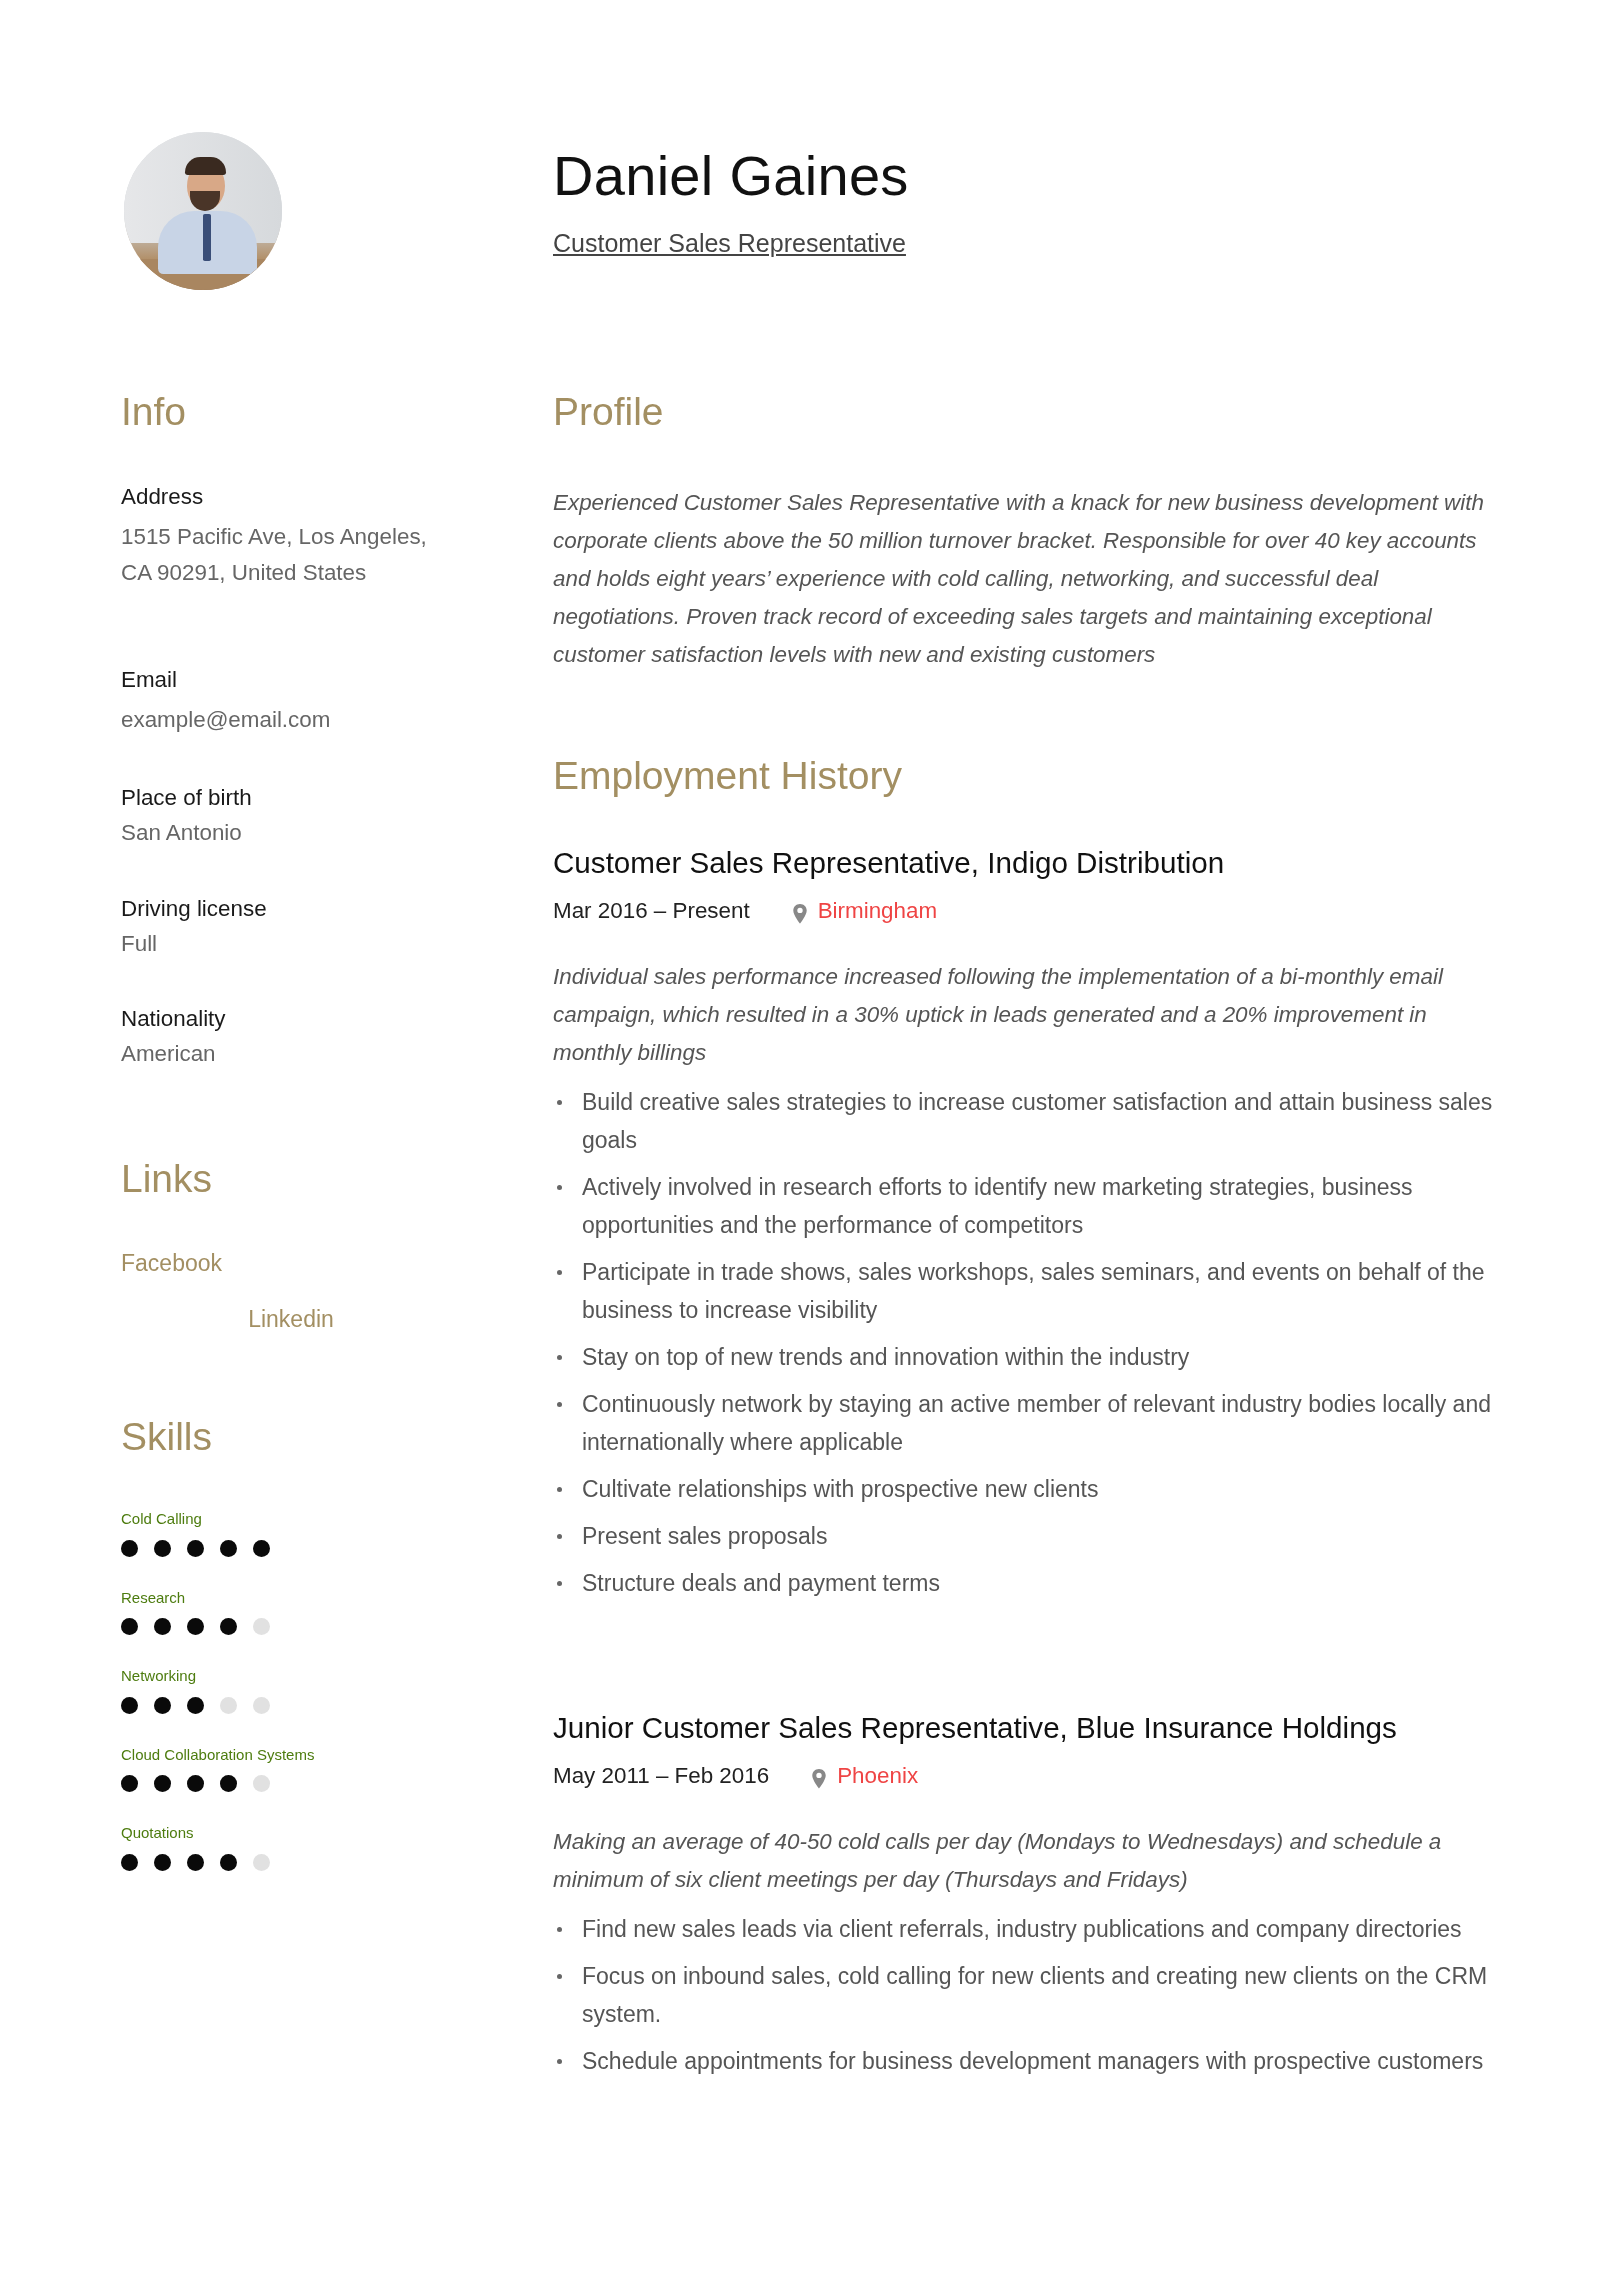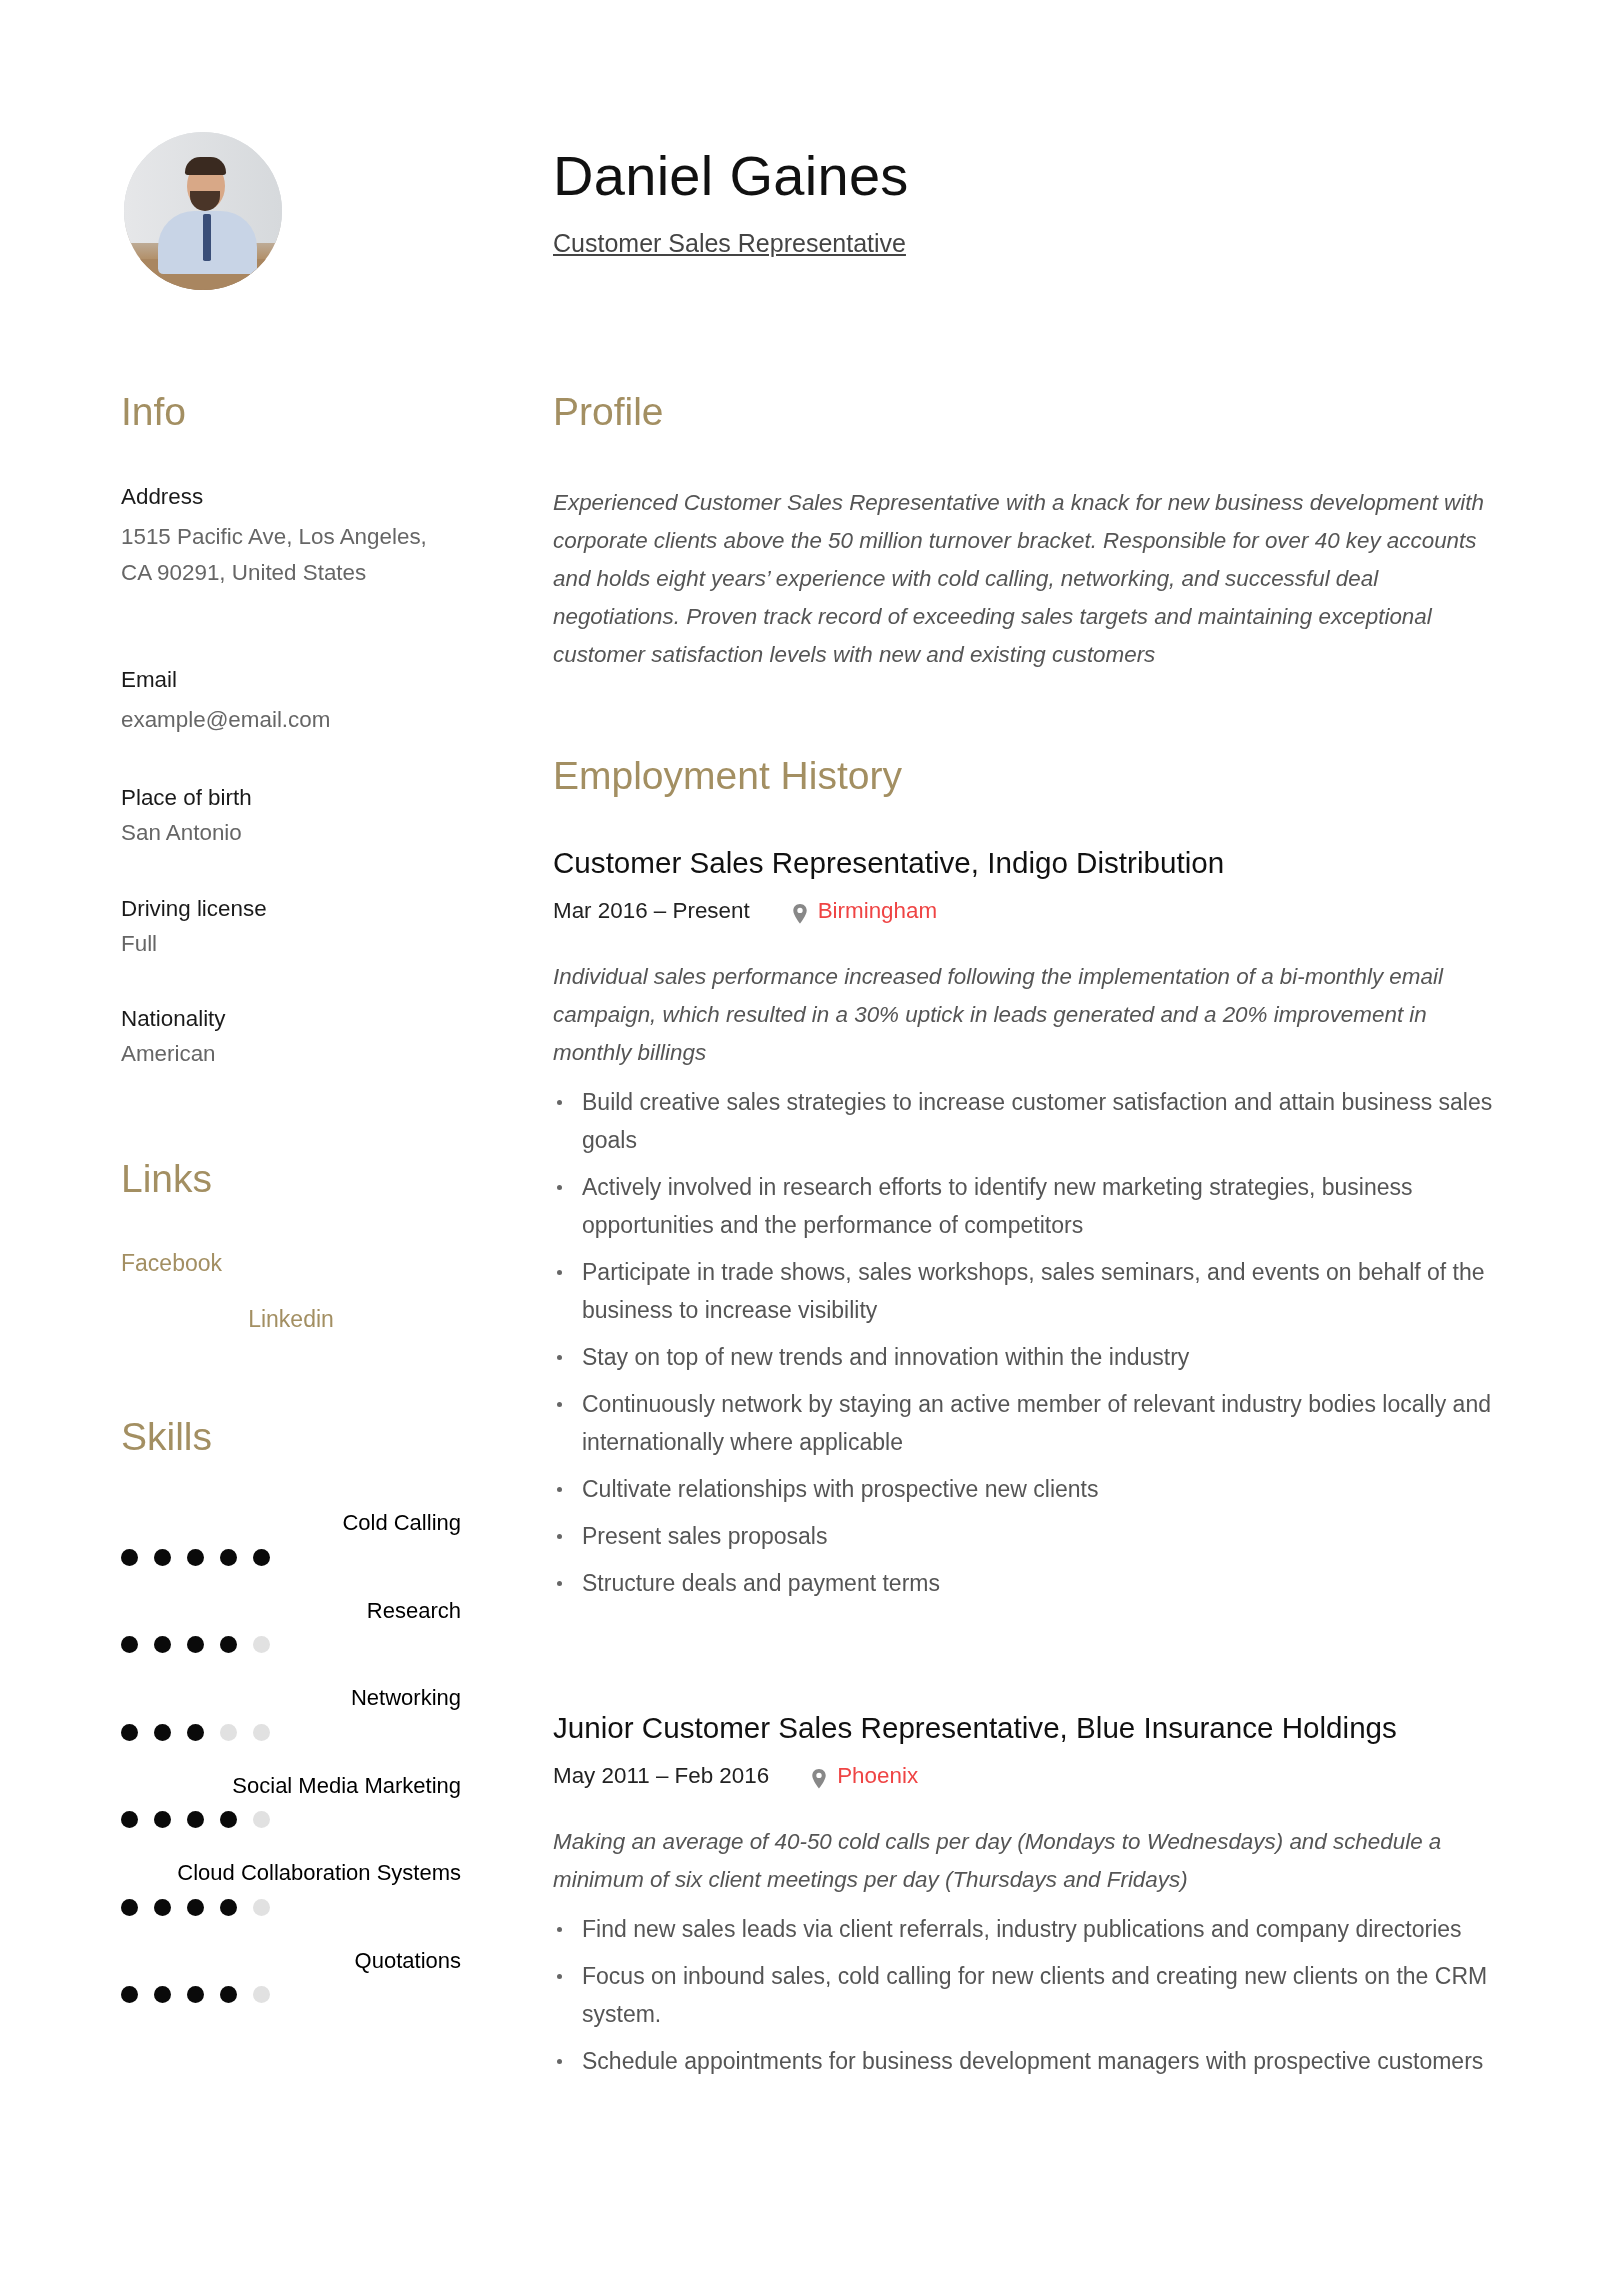--- a/index.html
+++ b/index.html
@@ -21,21 +21,21 @@
   .subtitle { left: 553px; top: 229px; font-size: 25px; color: #444; text-decoration: underline; }
 
   .sec-head { font-size: 39px; color: #a38f62; font-weight: 400; }
   .left { left: 121px; width: 340px; }
   .right { left: 553px; width: 949px; }
 
   .info-label { font-size: 22.4px; color: #1a1a1a; }
   .info-value { font-size: 22.4px; color: #666; line-height: 36px; }
   .link { font-size: 23px; color: #a38f62; text-decoration: none; display: block; }
 
-  .skill-name { font-size: 22px; color: #000000; text-align: right; }
+  .skill-name { font-size: 15px; color: #4d7c0f; }
   .dots { display: flex; gap: 16px; margin-top: 12.5px; }
   .dot { width: 17px; height: 17px; border-radius: 50%; background: #e1e1e1; }
   .dot.on { background: #0a0a0a; }
 
   .italic { font-style: italic; font-size: 22.4px; color: #555; line-height: 38px; }
   .job-title { font-size: 29.6px; color: #111; }
   .job-meta { font-size: 22.4px; color: #222; display: flex; align-items: center; margin-top: 18px; }
   .job-meta .loc { color: #ef4444; margin-left: 41px; display: flex; align-items: flex-end; }
   .job-meta .pin { width: 18px; height: 21.5px; margin-right: 9px; }
   .bullets { list-style: none; margin-top: 10.7px; }
@@ -110,30 +110,20 @@
       <div class="skill-name">Networking</div>
       <div class="dots">
         <span class="dot on"></span>
         <span class="dot on"></span>
         <span class="dot on"></span>
         <span class="dot"></span>
         <span class="dot"></span>
       </div>
     </div>
     <div style="margin-bottom: 32px;">
-      <div class="skill-name">Social Media Marketing</div>
-      <div class="dots">
-        <span class="dot on"></span>
-        <span class="dot on"></span>
-        <span class="dot on"></span>
-        <span class="dot on"></span>
-        <span class="dot"></span>
-      </div>
-    </div>
-    <div style="margin-bottom: 32px;">
       <div class="skill-name">Cloud Collaboration Systems</div>
       <div class="dots">
         <span class="dot on"></span>
         <span class="dot on"></span>
         <span class="dot on"></span>
         <span class="dot on"></span>
         <span class="dot"></span>
       </div>
     </div>
     <div style="margin-bottom: 32px;">

